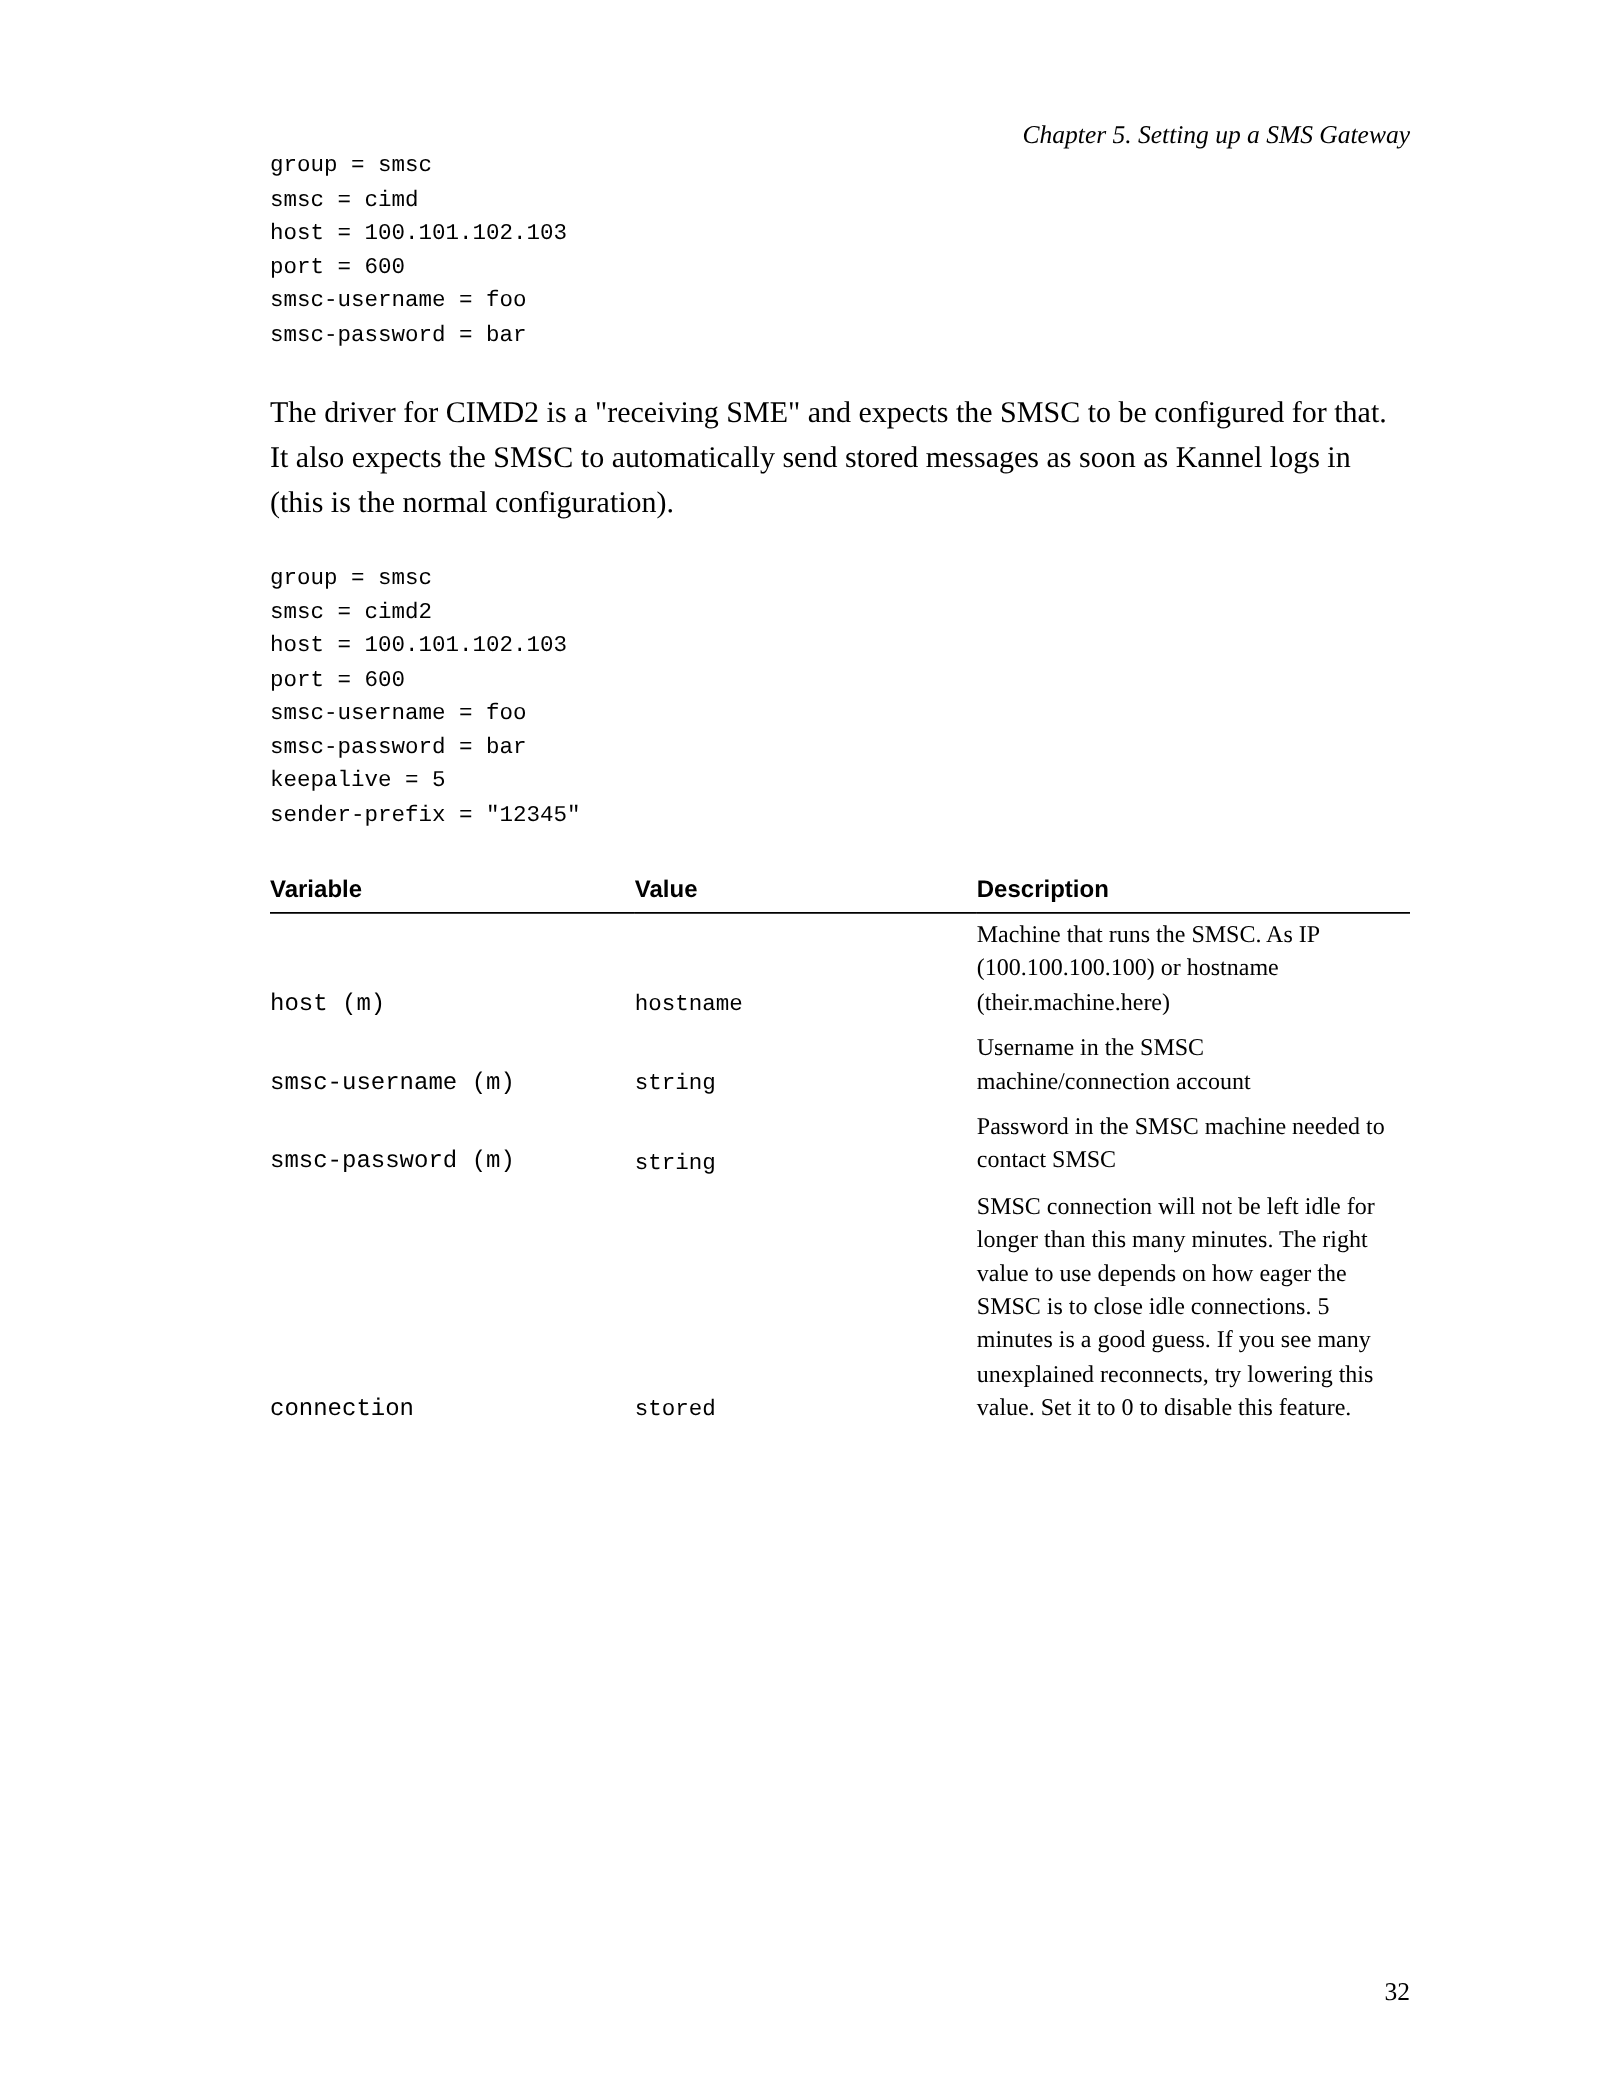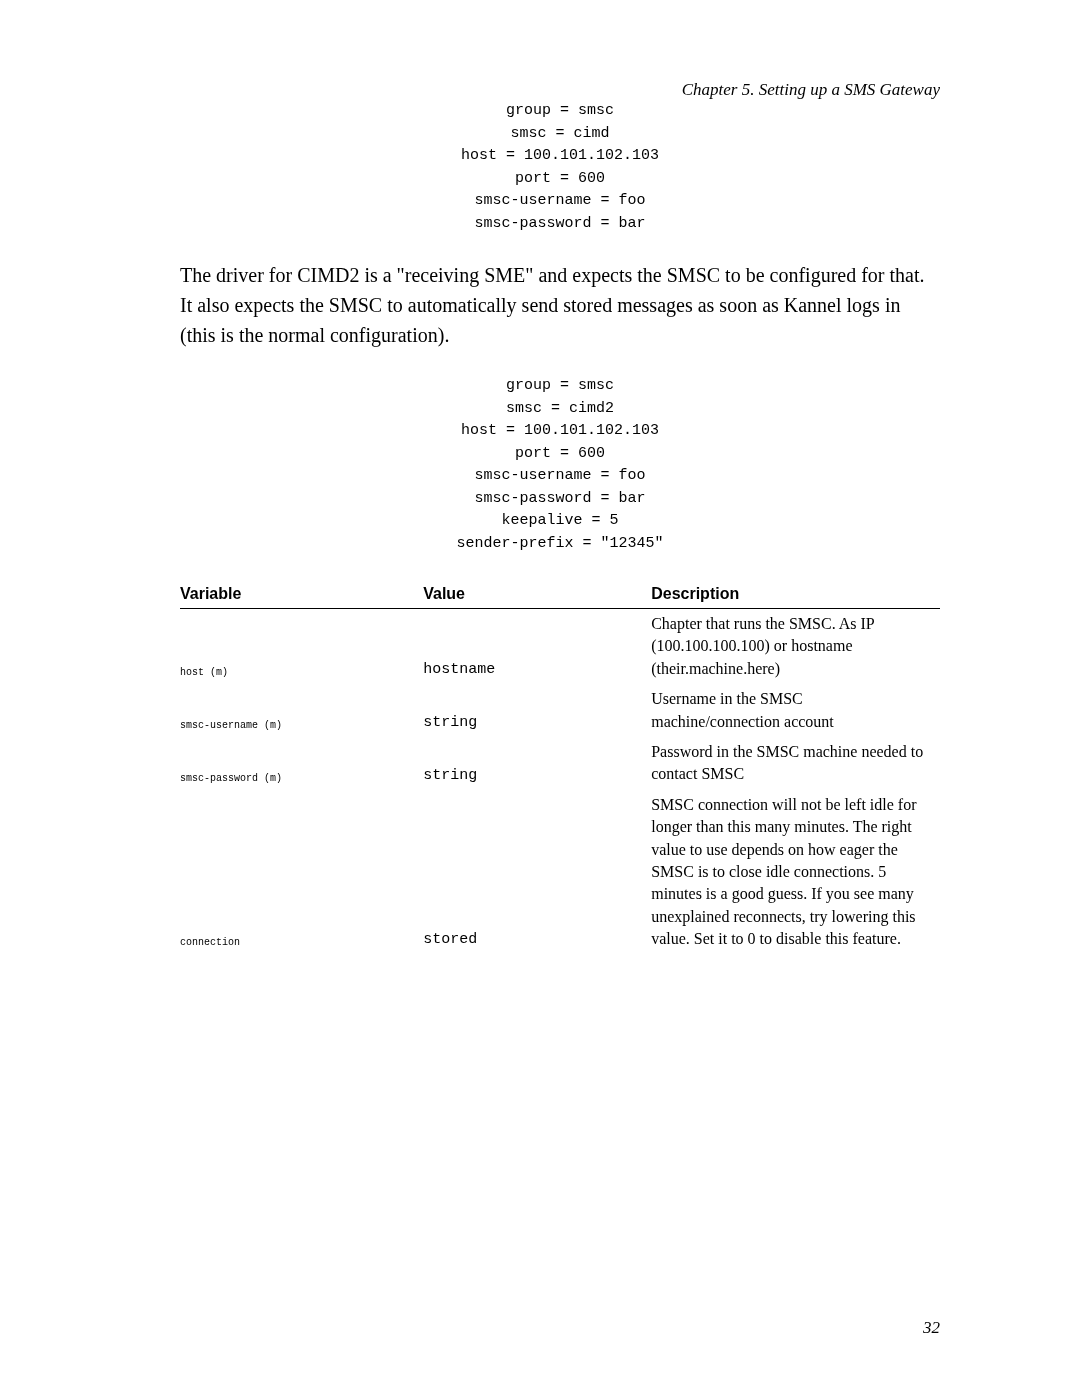--- a/index.html
+++ b/index.html
@@ -20,21 +20,20 @@
       text-align: right;
       font-style: italic;
       font-size: 17px;
     }
     .code-block {
       font-family: 'Courier New', Courier, monospace;
       font-size: 15px;
       line-height: 1.5;
       margin-bottom: 25px;
       white-space: pre;
-      text-align: center;
     }
     .para {
       font-size: 20px;
       line-height: 1.5;
       margin-bottom: 25px;
     }
     .var-table {
       width: 100%;
       border-collapse: collapse;
       margin-top: 8px;
@@ -49,36 +48,35 @@
       border-bottom: 1px solid #000;
     }
     .var-table td {
       vertical-align: bottom;
       padding: 4px 10px 4px 0;
       font-size: 16px;
       line-height: 1.4;
     }
     .var-table td.col-var {
       font-family: 'Courier New', Courier, monospace;
-      font-size: 10px;
+      font-size: 16px;
       width: 32%;
     }
     .var-table td.col-val {
       font-family: Liberation Mono, monospace;
       font-size: 15px;
       width: 30%;
     }
     .var-table td.col-desc {
       width: 38%;
     }
     .page-no {
       position: absolute;
       bottom: 60px;
       right: 140px;
-      font-style: italic;
       font-size: 17px;
     }
   </style>
 </head>
 <body>
 
 <div class="chapter-header">Chapter 5. Setting up a SMS Gateway</div>
 
 <div class="code-block">group = smsc
 smsc = cimd
@@ -103,21 +101,21 @@
     <tr>
       <th>Variable</th>
       <th>Value</th>
       <th>Description</th>
     </tr>
   </thead>
   <tbody>
     <tr>
       <td class="col-var">host (m)</td>
       <td class="col-val">hostname</td>
-      <td class="col-desc">Chapter that runs the SMSC. As IP (100.100.100.100) or hostname (their.machine.here)</td>
+      <td class="col-desc">Machine that runs the SMSC. As IP (100.100.100.100) or hostname (their.machine.here)</td>
     </tr>
     <tr>
       <td class="col-var">smsc-username (m)</td>
       <td class="col-val">string</td>
       <td class="col-desc">Username in the SMSC machine/connection account</td>
     </tr>
     <tr>
       <td class="col-var">smsc-password (m)</td>
       <td class="col-val">string</td>
       <td class="col-desc">Password in the SMSC machine needed to contact SMSC</td>

